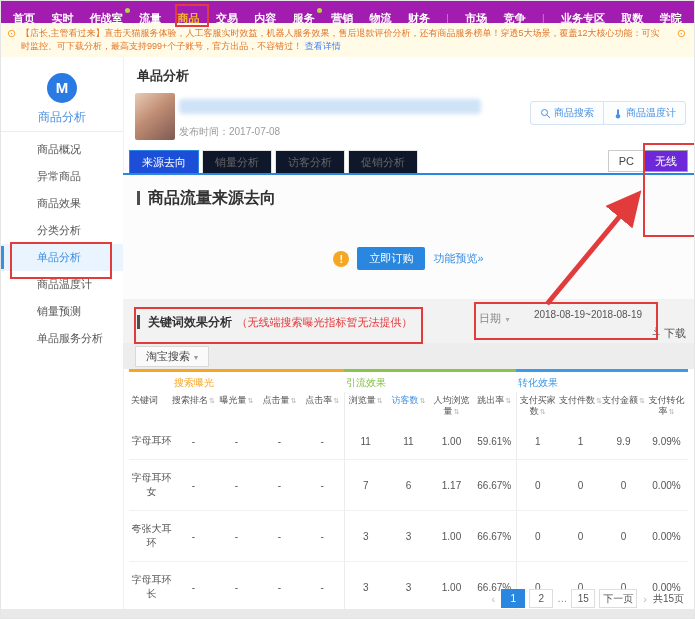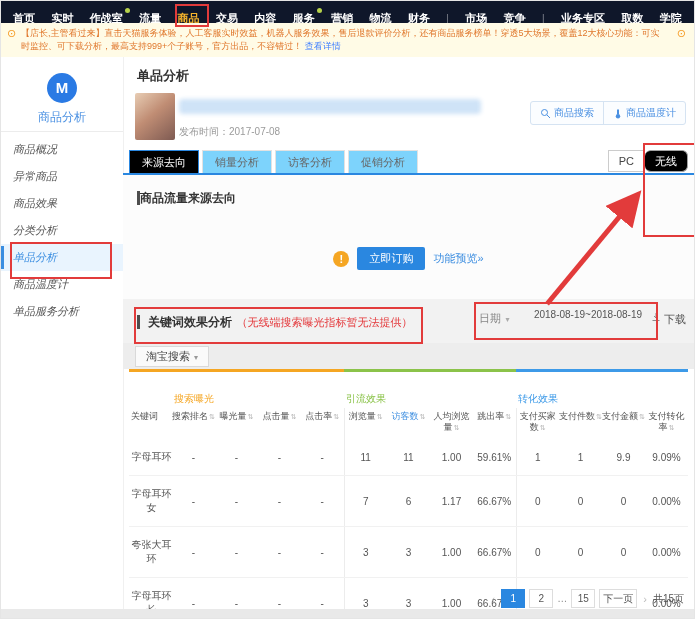--- a/index.html
+++ b/index.html
@@ -1,104 +1,104 @@
 <!DOCTYPE html>
 <html><head>
 <meta charset="utf-8">
 <style>
   html,body { margin:0; padding:0; background:#fff; }
   .app { position:relative; width:695px; height:619px; background:#fff; overflow:hidden;
          font-family:"Liberation Sans","DejaVu Sans",sans-serif; border:1px solid #e5e5e5; box-sizing:border-box;}
 
   
-  .topnav { position:absolute; left:0; top:0; right:0; height:34px; background:#0f172a;
+  .topnav { position:absolute; left:0; top:0; right:0; height:34px; background:#a21caf;
             display:flex; align-items:center; justify-content:space-between; padding:0 12px; }
   .nav-item { color:#fff; font-size:11px; font-weight:bold; position:relative; cursor:pointer; white-space:nowrap; }
   .nav-item.hl { color:#f7b52c; }
   .nav-badge { position:absolute; top:-3px; right:-7px; width:5px; height:5px; border-radius:50%; background:#b6d24b; }
   .nav-sep { color:rgba(255,255,255,.45); font-size:10px; }
 
   
   .notice-bar { position:absolute; top:22px; left:0; right:0; height:34px; background:#fffbe6;
                 padding:4px 26px 0 20px; font-size:9px; line-height:13px; color:#e0772c; box-sizing:border-box;}
   .notice-ic { position:absolute; font-size:11px; color:#f59a23; top:4px; }
   .notice-ic.left { left:6px; } .notice-ic.right { right:8px; }
   .notice-link { color:#3d7eff; text-decoration:none; cursor:pointer; }
 
   
   .sidebar { position:absolute; top:56px; left:0; width:122px; bottom:9px; background:#fff; border-right:1px solid #f0f0f0; }
   .logo { width:30px; height:30px; margin:16px auto 0; border-radius:50%; background:#2a7ae4; color:#fff;
           text-align:center; line-height:30px; font-size:15px; font-weight:bold; }
   .side-title { margin-top:6px; text-align:center; color:#4a90e2; font-size:12px; height:14px; }
   .side-divider { margin-top:8px; border-bottom:1px solid #ececec; }
   #side-menu { padding-top:4px; }
-  .side-item { height:27px; line-height:27px; padding-left:12px; font-size:11px; color:#555; cursor:pointer; position:relative;font-style:italic; }
+  .side-item { height:27px; line-height:27px; padding-left:36px; font-size:11px; color:#555; cursor:pointer; position:relative; }
   .side-item.active { background:#e9f4fe; color:#3a8de0; }
   .side-item.active::before { content:""; position:absolute; left:0; top:2px; bottom:2px; width:3px; background:#3a8de0; }
 
   
   .main { position:absolute; top:56px; left:122px; right:0; bottom:0; }
   .page-title { position:absolute; left:14px; top:10px; font-size:13px; font-weight:bold; color:#333; }
   .product-img { position:absolute; left:12px; top:36px; width:40px; height:47px; border-radius:2px;
                  background:linear-gradient(140deg,#e8cdb4 0%,#c08d74 45%,#7e5a52 100%); }
   .blur-name { position:absolute; left:56px; top:42px; width:302px; height:15px; background:#cfe3f7;
                border-radius:4px; filter:blur(2px); }
   .publish { position:absolute; left:56px; top:68px; font-size:10px; color:#9b9b9b; }
   .hdr-btns { position:absolute; right:8px; top:44px; display:flex; border:1px solid #d5e3f2; border-radius:3px;
               overflow:hidden; background:#fbfdff; }
   .hdr-btn { display:flex; align-items:center; gap:3px; border:none; background:none; padding:4px 9px;
              font-size:10px; color:#4a90e2; cursor:pointer; font-family:inherit; }
   .hdr-btn + .hdr-btn { border-left:1px solid #d5e3f2; }
 
   
   .tabs-row { position:absolute; left:0; right:0; top:93px; height:23px; border-bottom:2px solid #2a87e0; }
   .tabs { position:absolute; left:6px; bottom:0; display:flex; }
-  .tab { line-height:22px; padding:0 12px; font-size:11px; color:#666; background:#7dd3fc;
+  .tab { line-height:22px; padding:0 12px; font-size:11px; color:#666; background:#0f172a;
          border:1px solid #e2e2e2; border-bottom:none; margin-right:3px; cursor:pointer; }
-  .tab.active { background:#000000; border-color:#2a87e0; color:#fff; }
+  .tab.active { background:#1d4ed8; border-color:#2a87e0; color:#fff; }
   .devices { position:absolute; right:6px; bottom:1px; display:flex; }
   .device { line-height:20px; padding:0 10px; font-size:11px; border:1px solid #ccc; background:#fff; color:#444; cursor:pointer; }
   .device + .device { border-left:none; }
-  .device.active { background:#000000; border-color:#a2a2a2; color:#fff;border-radius:6px; }
+  .device.active { background:#6d28d9; border-color:#a2a2a2; color:#fff; }
 
   
   .flow-sec { position:absolute; left:0; right:0; top:118px; height:124px; background:#fcfcfc; }
-  .sec-title { position:absolute; left:14px; top:16px; font-size:12px; font-weight:bold; color:#333;
-               border-left:3px solid #4d4d4d; line-height:14px; }
+  .sec-title { position:absolute; left:14px; top:16px; font-size:16px; font-weight:bold; color:#333;
+               border-left:3px solid #4d4d4d; padding-left:8px; line-height:14px; }
   .warn-row { position:absolute; left:0; right:0; top:72px; display:flex; align-items:center; justify-content:center; gap:8px; }
   .warn-ic { width:16px; height:16px; border-radius:50%; background:#f5a623; color:#fff; font-size:11px;
              font-weight:bold; text-align:center; line-height:16px; flex:none; }
   .warn-text { font-size:11px; color:#555; }
   .order-btn { background:#2a87e0; color:#fff; border:none; border-radius:2px; padding:4px 12px; font-size:11px;
                cursor:pointer; font-family:inherit; }
   .preview-link { color:#3d8ee0; font-size:11px; cursor:pointer; text-decoration:none; }
 
   
   .kw-bar { position:absolute; left:0; right:0; top:242px; height:44px; background:#f2f2f2; }
   .kw-title-wrap { position:absolute; left:14px; top:13px; }
   .kw-title { font-size:12px; font-weight:bold; color:#333; border-left:3px solid #4d4d4d; padding-left:8px; }
   .kw-note { font-size:11px; color:#e4393c; }
   .date-wrap { position:absolute; left:356px; top:9px; width:180px; cursor:pointer; }
   .date-label { font-size:11px; color:#888; }
   .caret { color:#aaa; font-size:8px; }
   .date-value { display:inline-block; vertical-align:top; margin-left:20px; width:112px; font-size:10px;
                 color:#555; line-height:13px; }
-  .download { position:absolute; right:8px; top:13px; display:flex; gap:3px; font-size:11px;
+  .download { position:absolute; right:8px; top:27px; display:flex; gap:3px; font-size:11px;
               color:#555; cursor:pointer; }
 
   
   .src-strip { position:absolute; left:0; right:0; top:286px; height:26px; background:#ededed; }
   .src-tab { position:absolute; left:12px; top:3px; background:#fafafa; border:1px solid #d9d9d9; font-size:11px;
              color:#444; padding:2px 10px; cursor:pointer; }
   .caret2 { font-size:8px; color:#999; margin-left:4px; }
 
   
   .twrap { position:absolute; left:6px; right:6px; top:312px; }
   .kw-table { width:100%; border-collapse:collapse; table-layout:fixed; background:#fff; }
-  .g-cell { border-top:3px solid #f5a623; font-size:10px; font-weight:bold; text-align:left; padding:20px 0 2px 2px;font-family:Liberation Serif, serif; }
+  .g-cell { border-top:3px solid #f5a623; font-size:10px; font-weight:bold; text-align:left; padding:4px 0 2px 2px;font-family:Liberation Serif, serif; }
   .kw-table th { font-weight:normal; }
   .kw-table thead tr:nth-child(2) th { font-size:9px; color:#555; padding:3px 0 6px; text-align:center;
         vertical-align:top; line-height:11px; }
   th.kwh { text-align:left !important; padding-left:2px !important; }
   th.hl .col-label { color:#3d8ee0; }
   .sort-ic { font-size:7px; color:#b8b8b8; margin-left:1px; }
   .kw-table tbody td { font-size:10px; color:#555; text-align:center; padding:11px 0; border-bottom:1px solid #f1f1f1; }
   td.kwd { color:#4a90e2; text-align:left; padding-left:2px !important; cursor:pointer; }
   .bl { border-left:1px solid #ececec; }
 
@@ -153,20 +153,21 @@
     <div class="logo">M</div>
     <div class="side-title">商品分析</div>
     <div class="side-divider"></div>
     <div id="side-menu">
         <div class="side-item">商品概况</div>
         <div class="side-item">异常商品</div>
         <div class="side-item">商品效果</div>
         <div class="side-item">分类分析</div>
         <div class="side-item active">单品分析</div>
         <div class="side-item">商品温度计</div>
+        <div class="side-item">销量预测</div>
         <div class="side-item">单品服务分析</div>
       </div>
   </div>
 
   <div class="main">
     <div class="page-title">单品分析</div>
     <div class="product-img"></div>
     <div class="blur-name"></div>
     <div class="publish">发布时间：2017-07-08</div>
 

